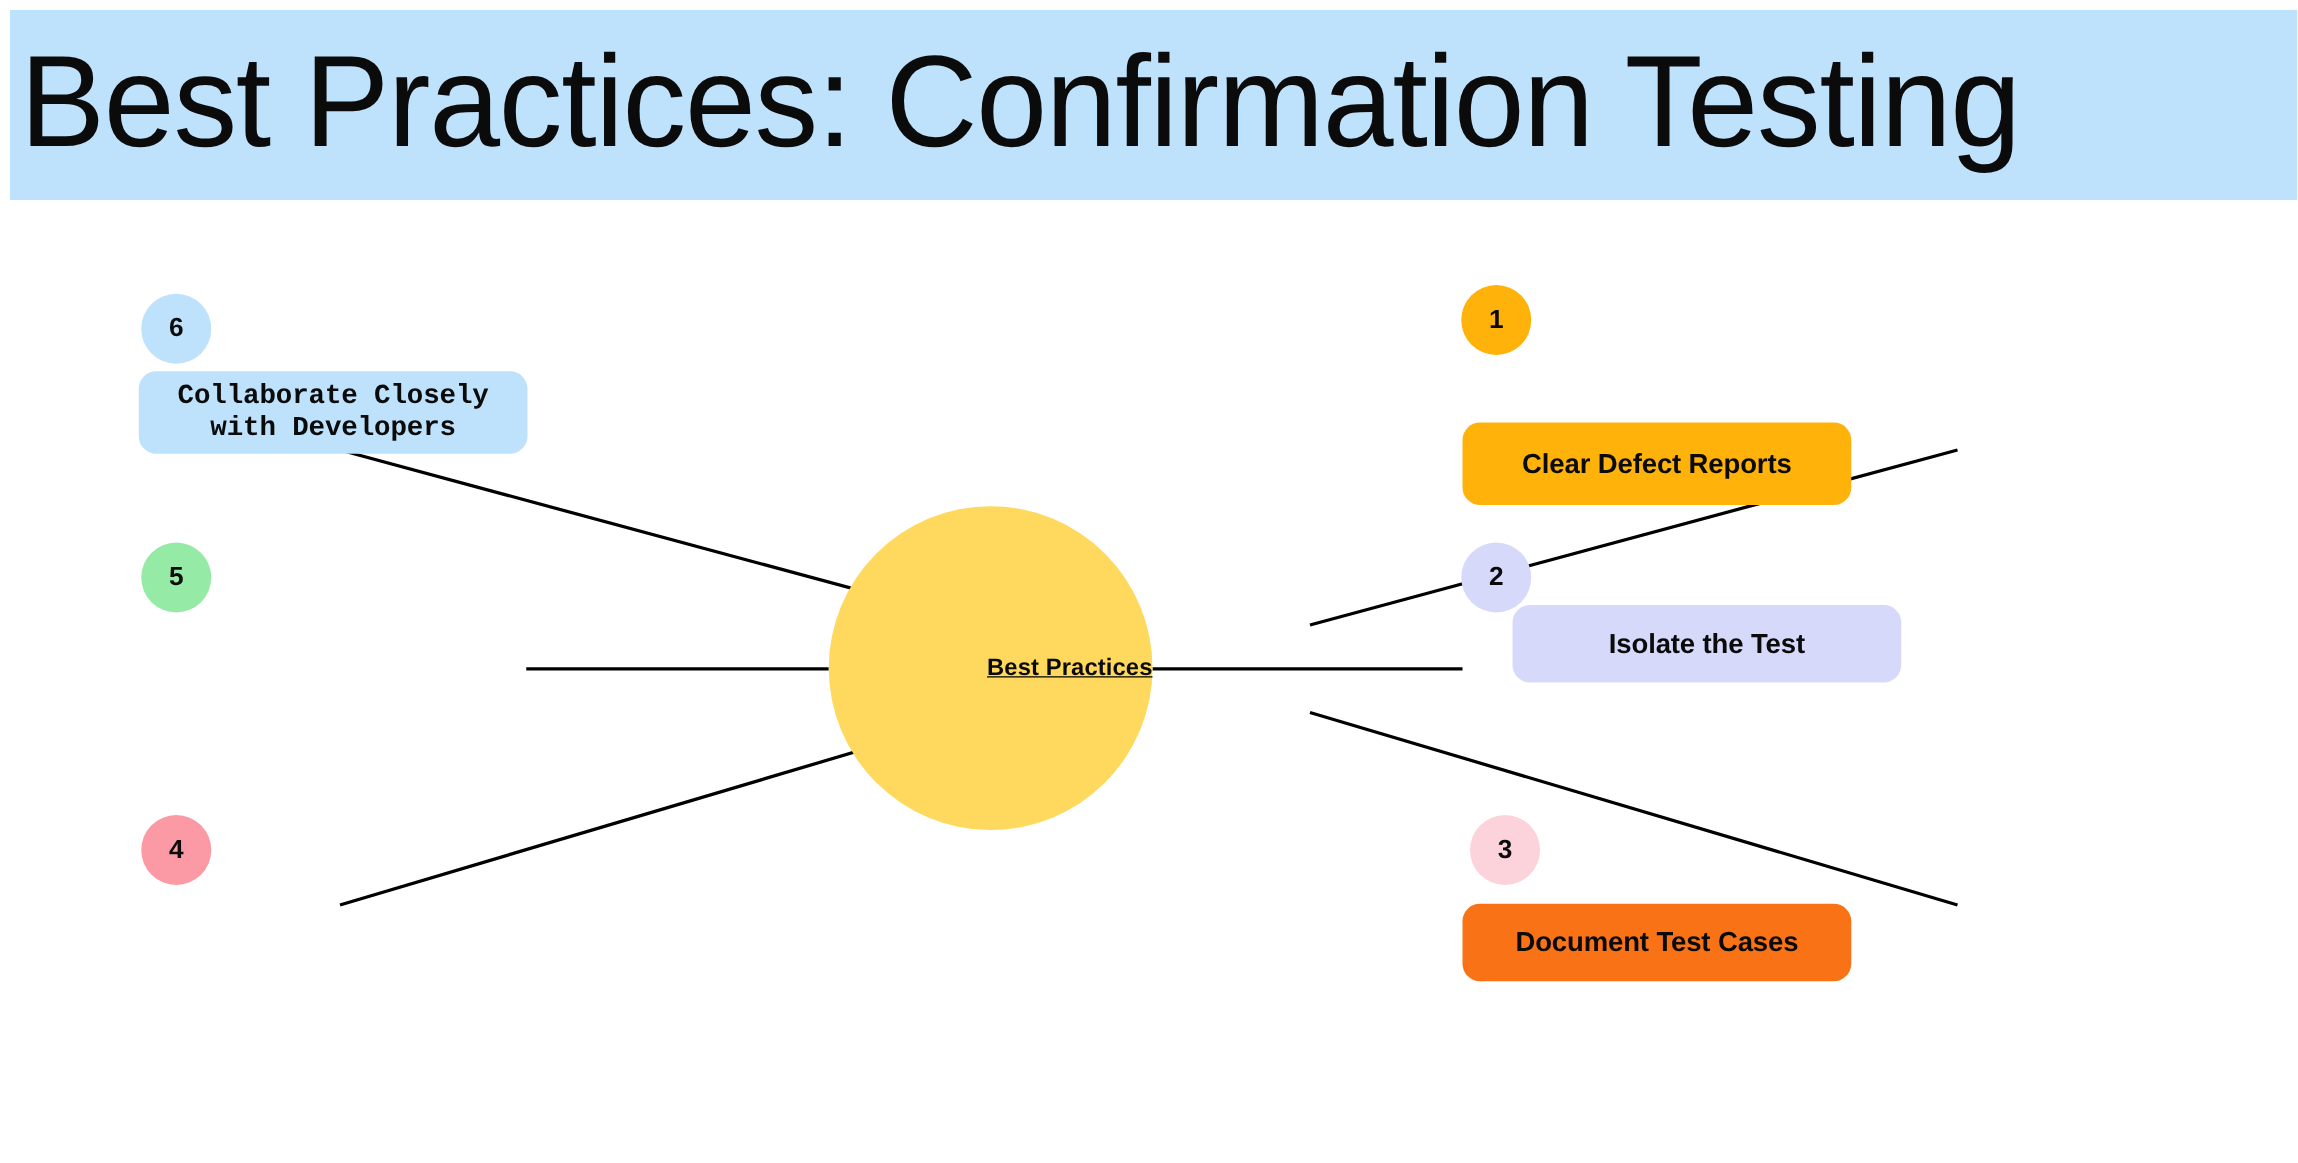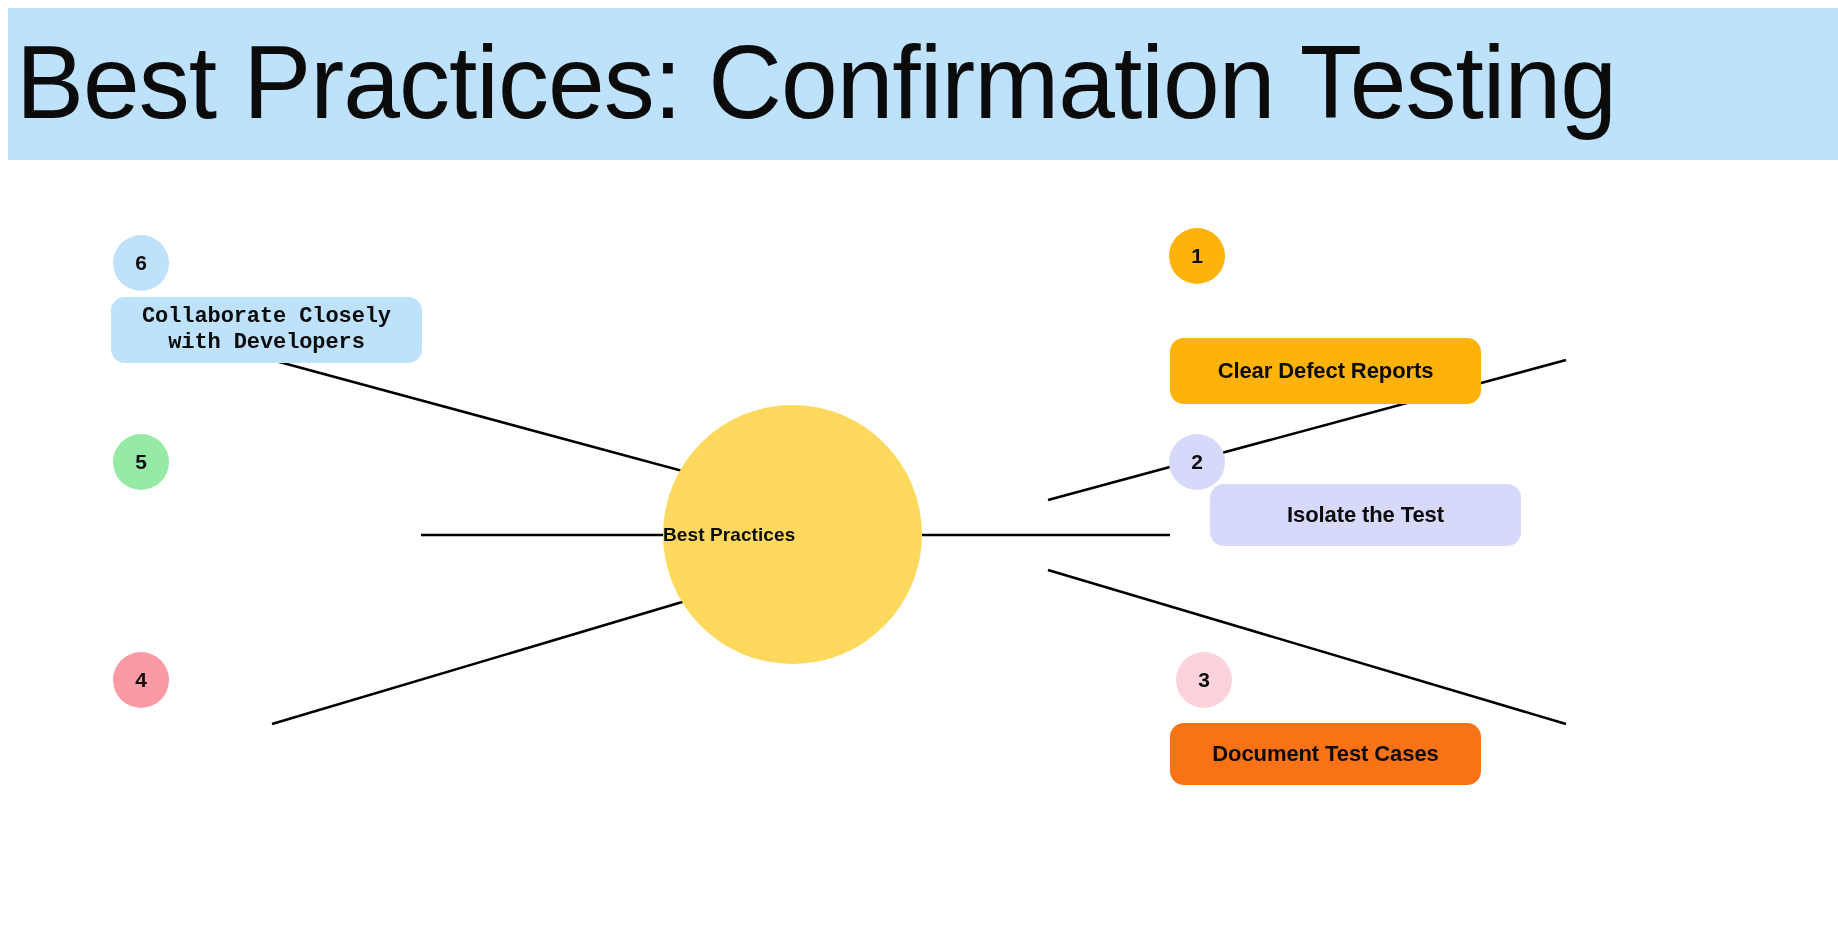--- a/index.html
+++ b/index.html
@@ -64,21 +64,22 @@
   .hub {
     position: absolute;
     left: 663px;
     top: 405px;
     width: 259px;
     height: 259px;
     border-radius: 50%;
     background: #ffd95e;
     display: flex;
     align-items: center;
-    justify-content: flex-start;
+    justify-content: flex-end;
+    text-decoration: underline;
   }
   .hub-label {
     color: #0b0b0b;
     font-size: 19px;
     font-weight: 700;
     letter-spacing: 0.1px;
     text-align: center;
   }
 
   

